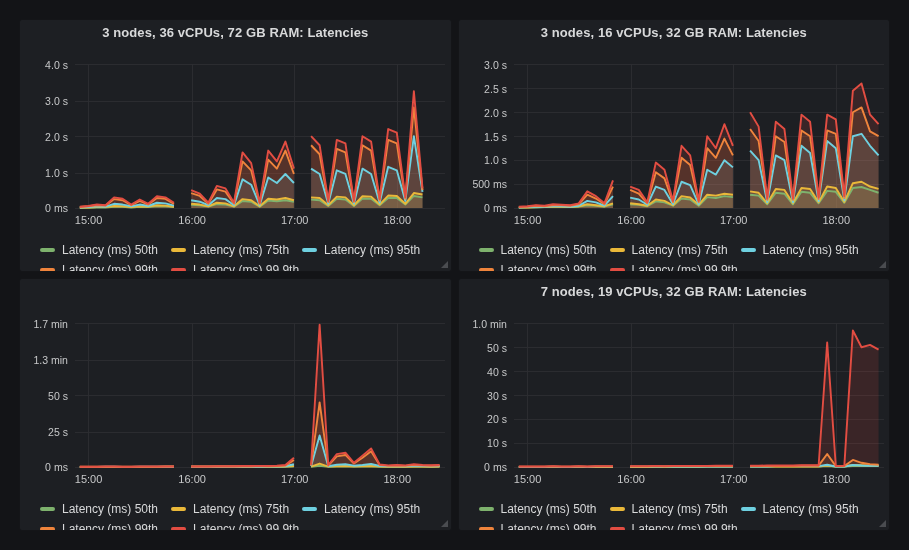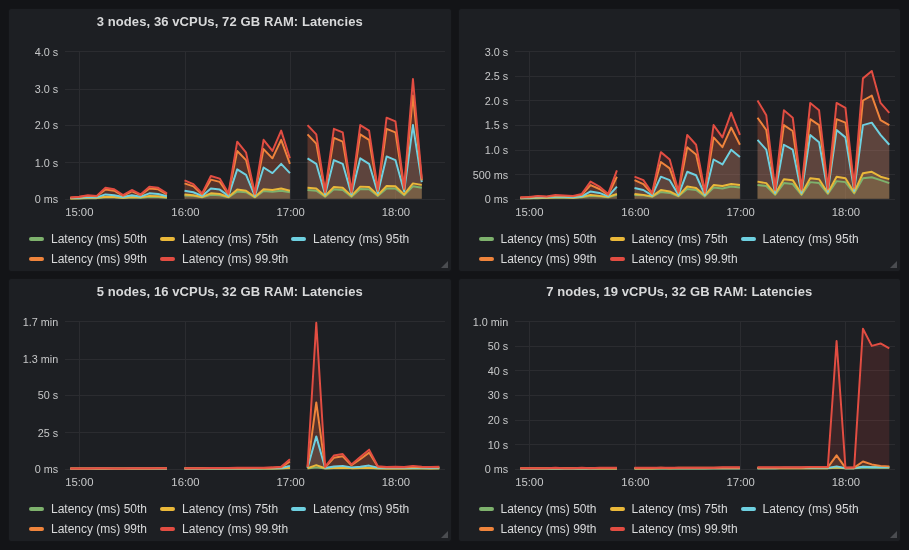--- a/index.html
+++ b/index.html
@@ -1,17 +1,17 @@
 <!DOCTYPE html>
 <html><head>
 <meta charset="utf-8">
 <style>
   html,body{margin:0;padding:0;background:#131417;width:909px;height:550px;overflow:hidden;
     font-family:"Liberation Sans",sans-serif;-webkit-font-smoothing:antialiased;}
-  .dashboard{box-sizing:border-box;width:909px;height:550px;padding:8px;display:grid;
+  .dashboard{box-sizing:border-box;width:909px;height:550px;padding:19px;display:grid;
     grid-template-columns:1fr 1fr;grid-template-rows:1fr 1fr;gap:6px;background:#131417;}
   .panel{position:relative;background:#1d1f23;border:1px solid #141518;border-radius:3px;
     overflow:hidden;box-sizing:border-box;}
   .panel-header{position:absolute;top:0;left:0;right:0;height:24px;display:flex;
     align-items:center;justify-content:center;cursor:pointer;}
   .panel-title{margin:0;font-size:13px;font-weight:700;color:#d8d9da;letter-spacing:.1px;}
   .chart{position:absolute;left:0;top:25px;width:100%;height:192px;display:block;}
   .legend{position:absolute;left:20px;right:8px;top:220px;line-height:19px;}
   .legend-item{display:inline-block;margin-right:13px;white-space:nowrap;cursor:pointer;}
   .legend-swatch{display:inline-block;width:15px;height:4px;border-radius:2px;
@@ -79,20 +79,23 @@
         <polyline points="303.6,100.4 312.5,109.8 321.5,159.6 330.4,104.1 339.4,107.9 348.3,159.6 357.2,100.4 366.2,106.0 375.1,158.1 384.0,94.8 393.0,98.5 401.9,156.3 410.8,61.0 419.8,147.3" fill="none" stroke="#EF843C" stroke-width="2" stroke-linejoin="round"></polyline>
         <polyline points="62.4,164.5 71.3,163.8 80.2,162.3 89.2,163.0 98.1,154.8 107.0,156.3 116.0,162.3 124.9,157.0 133.8,161.5 142.8,153.6 151.7,154.8 160.6,160.4" fill="none" stroke="#E24D42" stroke-width="2" stroke-linejoin="round"></polyline>
         <polyline points="178.5,147.3 187.5,151.0 196.4,160.4 205.3,142.8 214.3,145.4 223.2,160.4 232.1,107.9 241.1,119.1 250.0,160.4 258.9,106.0 267.9,117.3 276.8,96.6 285.7,124.8" fill="none" stroke="#E24D42" stroke-width="2" stroke-linejoin="round"></polyline>
         <polyline points="303.6,91.0 312.5,100.4 321.5,158.5 330.4,94.8 339.4,98.5 348.3,158.5 357.2,91.0 366.2,96.6 375.1,156.6 384.0,83.5 393.0,87.3 401.9,154.8 410.8,44.1 419.8,145.4" fill="none" stroke="#E24D42" stroke-width="2" stroke-linejoin="round"></polyline>
       </svg>
     <div class="legend"><span class="legend-item"><span class="legend-swatch" style="background: rgb(126, 178, 109);"></span><span class="legend-label">Latency (ms) 50th</span></span><span class="legend-item"><span class="legend-swatch" style="background: rgb(234, 184, 57);"></span><span class="legend-label">Latency (ms) 75th</span></span><span class="legend-item"><span class="legend-swatch" style="background: rgb(110, 208, 224);"></span><span class="legend-label">Latency (ms) 95th</span></span><span class="legend-item"><span class="legend-swatch" style="background: rgb(239, 132, 60);"></span><span class="legend-label">Latency (ms) 99th</span></span><span class="legend-item"><span class="legend-swatch" style="background: rgb(226, 77, 66);"></span><span class="legend-label">Latency (ms) 99.9th</span></span></div>
     <div class="resize-corner"></div>
   </section>
 
   <section class="panel">
+    <header class="panel-header">
+      <h2 class="panel-title">3 nodes, 16 vCPUs, 32 GB RAM: Latencies</h2>
+    </header>
     <svg class="chart" viewBox="0 0 449 192">
         <line x1="57" y1="166.5" x2="443" y2="166.5" stroke="#2c2d31" stroke-width="1" shape-rendering="crispEdges"></line>
         <text x="50" y="170.5" text-anchor="end" class="ytick-label">0 ms</text>
         <line x1="57" y1="141.5" x2="443" y2="141.5" stroke="#2c2d31" stroke-width="1" shape-rendering="crispEdges"></line>
         <text x="50" y="145.5" text-anchor="end" class="ytick-label">500 ms</text>
         <line x1="57" y1="116.5" x2="443" y2="116.5" stroke="#2c2d31" stroke-width="1" shape-rendering="crispEdges"></line>
         <text x="50" y="120.5" text-anchor="end" class="ytick-label">1.0 s</text>
         <line x1="57" y1="91.5" x2="443" y2="91.5" stroke="#2c2d31" stroke-width="1" shape-rendering="crispEdges"></line>
         <text x="50" y="95.5" text-anchor="end" class="ytick-label">1.5 s</text>
         <line x1="57" y1="66.5" x2="443" y2="66.5" stroke="#2c2d31" stroke-width="1" shape-rendering="crispEdges"></line>
@@ -138,23 +141,20 @@
         <polyline points="303.6,83.5 312.5,96.0 321.5,157.5 330.4,91.0 339.4,97.0 348.3,157.5 357.2,85.0 366.2,91.0 375.1,156.5 384.0,85.0 393.0,88.5 401.9,155.5 410.8,66.0 419.8,61.0 428.7,86.0 437.6,91.0" fill="none" stroke="#EF843C" stroke-width="2" stroke-linejoin="round"></polyline>
         <polyline points="62.4,164.5 71.3,164.0 80.2,163.0 89.2,163.5 98.1,162.0 107.0,162.5 116.0,163.0 124.9,161.0 133.8,148.5 142.8,153.5 151.7,161.0 160.6,137.0" fill="none" stroke="#E24D42" stroke-width="2" stroke-linejoin="round"></polyline>
         <polyline points="178.5,143.5 187.5,147.0 196.4,160.0 205.3,118.5 214.3,126.0 223.2,158.5 232.1,101.0 241.1,111.0 250.0,158.5 258.9,91.0 267.9,103.5 276.8,78.5 285.7,101.0" fill="none" stroke="#E24D42" stroke-width="2" stroke-linejoin="round"></polyline>
         <polyline points="303.6,66.0 312.5,81.0 321.5,156.0 330.4,76.0 339.4,83.5 348.3,156.0 357.2,68.5 366.2,76.0 375.1,155.0 384.0,68.5 393.0,73.5 401.9,153.5 410.8,43.5 419.8,36.0 428.7,68.5 437.6,78.5" fill="none" stroke="#E24D42" stroke-width="2" stroke-linejoin="round"></polyline>
       </svg>
     <div class="legend"><span class="legend-item"><span class="legend-swatch" style="background: rgb(126, 178, 109);"></span><span class="legend-label">Latency (ms) 50th</span></span><span class="legend-item"><span class="legend-swatch" style="background: rgb(234, 184, 57);"></span><span class="legend-label">Latency (ms) 75th</span></span><span class="legend-item"><span class="legend-swatch" style="background: rgb(110, 208, 224);"></span><span class="legend-label">Latency (ms) 95th</span></span><span class="legend-item"><span class="legend-swatch" style="background: rgb(239, 132, 60);"></span><span class="legend-label">Latency (ms) 99th</span></span><span class="legend-item"><span class="legend-swatch" style="background: rgb(226, 77, 66);"></span><span class="legend-label">Latency (ms) 99.9th</span></span></div>
     <div class="resize-corner"></div>
   </section>
 
   <section class="panel">
-    <header class="panel-header">
-      <h2 class="panel-title">5 nodes, 16 vCPUs, 32 GB RAM: Latencies</h2>
-    </header>
     <svg class="chart" viewBox="0 0 449 192">
         <line x1="57" y1="166.5" x2="443" y2="166.5" stroke="#2c2d31" stroke-width="1" shape-rendering="crispEdges"></line>
         <text x="50" y="170.5" text-anchor="end" class="ytick-label">0 ms</text>
         <line x1="57" y1="129.5" x2="443" y2="129.5" stroke="#2c2d31" stroke-width="1" shape-rendering="crispEdges"></line>
         <text x="50" y="133.5" text-anchor="end" class="ytick-label">25 s</text>
         <line x1="57" y1="91.5" x2="443" y2="91.5" stroke="#2c2d31" stroke-width="1" shape-rendering="crispEdges"></line>
         <text x="50" y="95.5" text-anchor="end" class="ytick-label">50 s</text>
         <line x1="57" y1="54.5" x2="443" y2="54.5" stroke="#2c2d31" stroke-width="1" shape-rendering="crispEdges"></line>
         <text x="50" y="58.5" text-anchor="end" class="ytick-label">1.3 min</text>
         <line x1="57" y1="16.5" x2="443" y2="16.5" stroke="#2c2d31" stroke-width="1" shape-rendering="crispEdges"></line>

